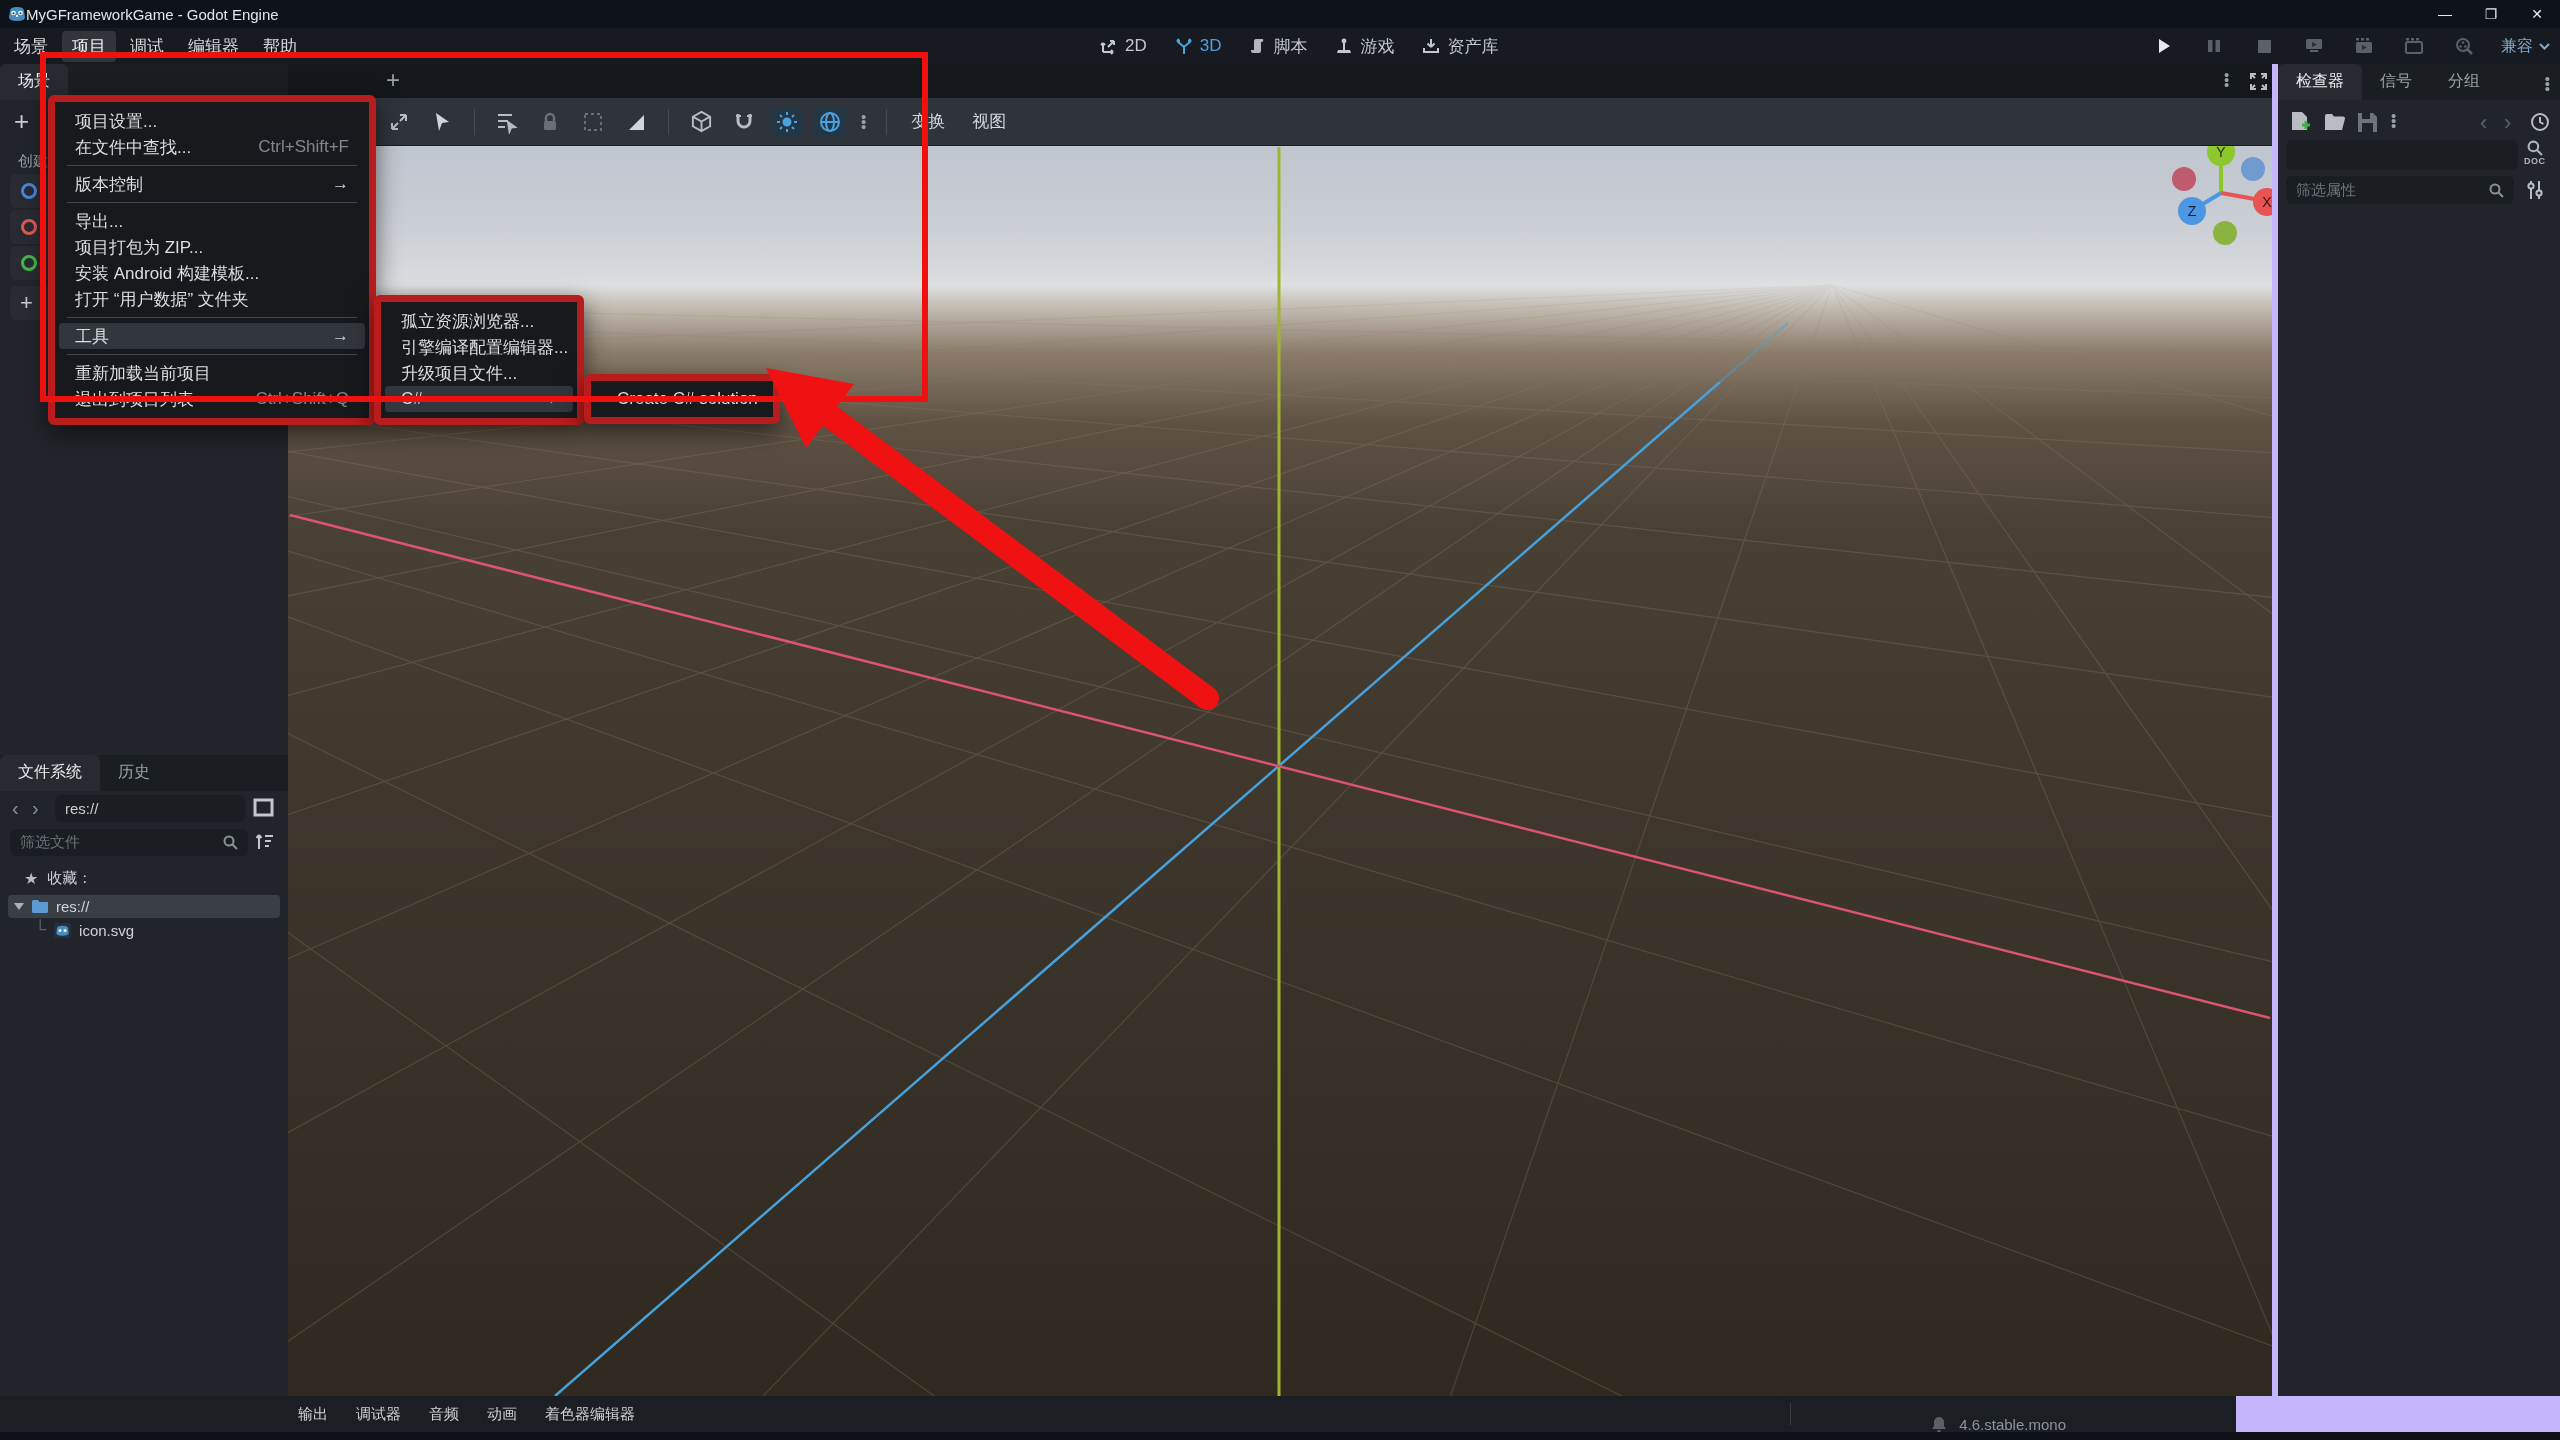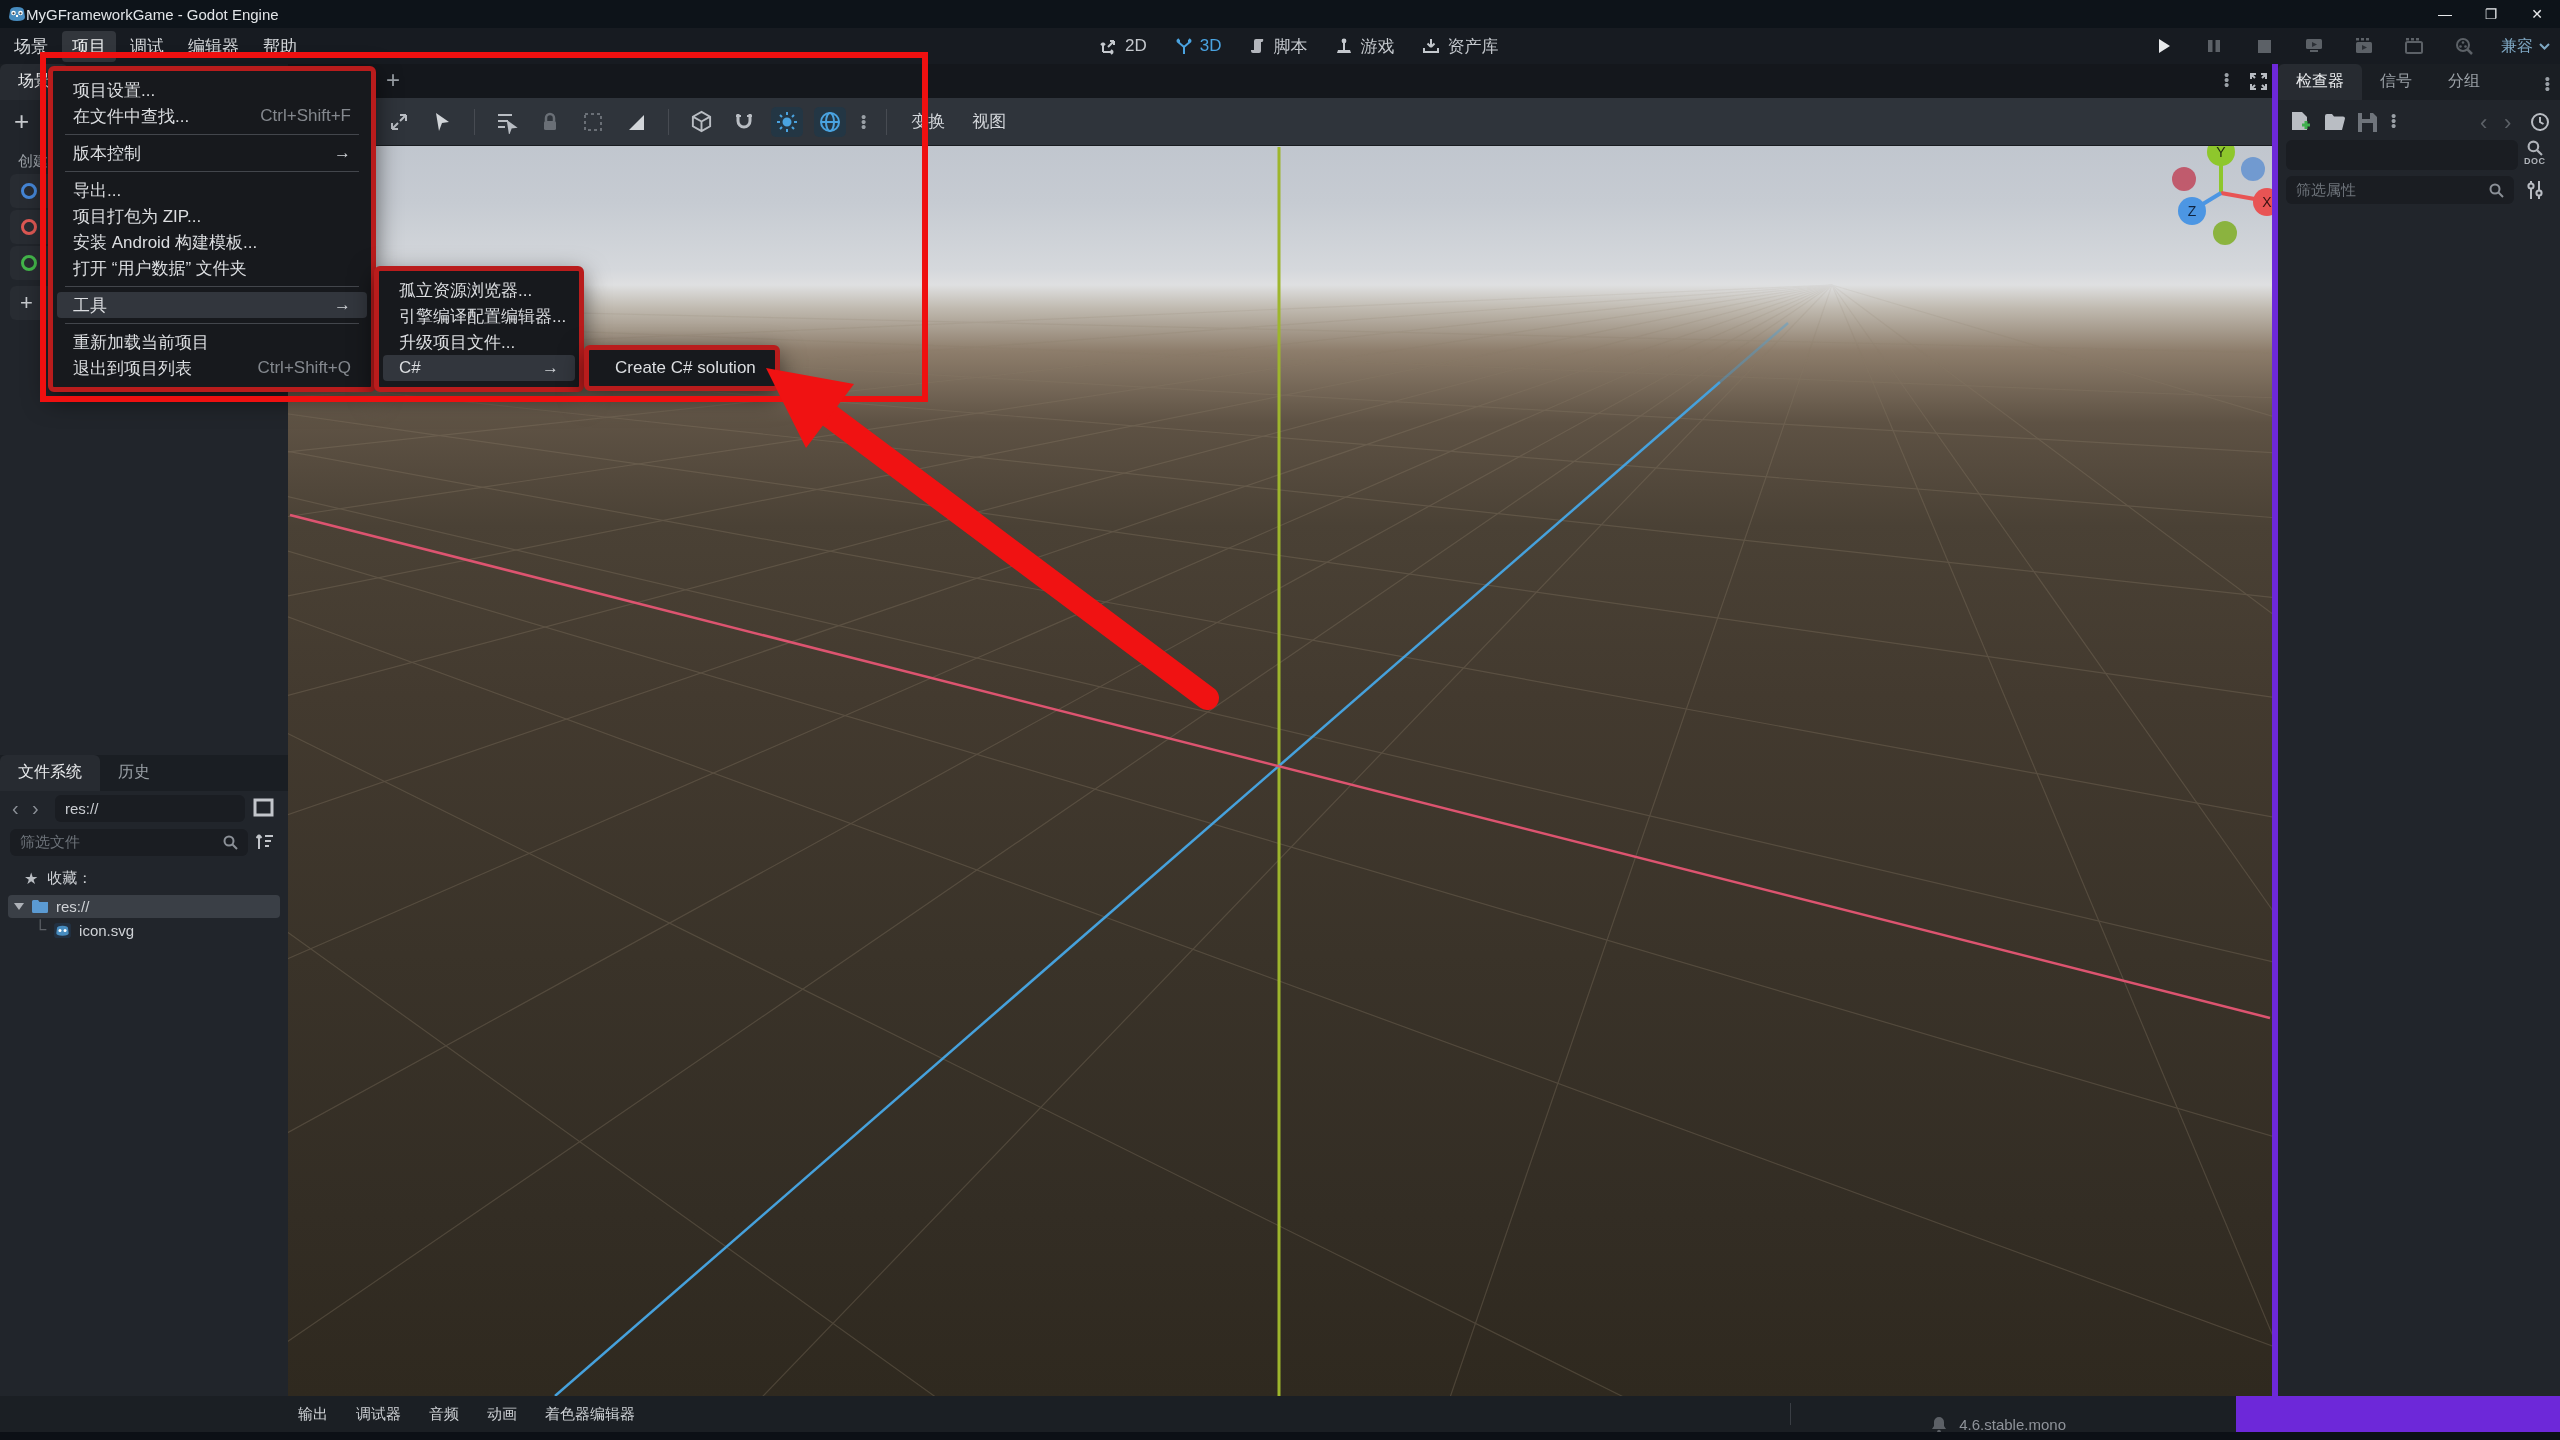--- a/index.html
+++ b/index.html
@@ -1,20 +1,20 @@
 <!DOCTYPE html>
 <html><head>
 <meta charset="utf-8">
 <style>
   * { margin:0; padding:0; box-sizing:border-box; }
   html,body { background:#000; }
   #app {
     position:relative; width:2560px; height:1440px; overflow:hidden;
     font-family:"Liberation Sans","DejaVu Sans",sans-serif;
-    background:#6d28d9; color:#d6d9dc; font-size:17px;
+    background:#c4b5fd; color:#d6d9dc; font-size:17px;
   }
   .abs { position:absolute; }
 
   
   #titlebar { left:0; top:0; width:2560px; height:28px; background:#0d1319; display:flex; align-items:center; }
   #titlebar .title { color:#e2e5e8; font-size:15px; margin-left:8px; }
   .win-btn { width:46px; height:28px; display:flex; align-items:center; justify-content:center; color:#e8eaec; font-size:14px; }
 
   
   #menubar { left:0; top:28px; width:2560px; height:36px; background:#171b21; display:flex; align-items:center; }
@@ -67,22 +67,22 @@
     position:absolute; left:0; top:0; width:1984px; height:48px; background:#2f343b;
     border-bottom:1px solid #191c20; display:flex; align-items:center; gap:11px; padding-left:52px;
   }
   #vp-toolbar svg { display:block; }
   .tb-sep { width:1px; height:26px; background:#474b52; margin:0 5px; }
   .tb-btn { width:32px; height:30px; display:flex; align-items:center; justify-content:center; border-radius:5px; }
   .tb-btn.on { background:#233644; }
   .tb-menu { color:#d3d6da; margin:0 8px; }
 
   
-  .popup { position:absolute; background:#17191d; border:5px solid #b91c1c; border-radius:6px;
-           box-shadow:0 8px 24px rgba(0,0,0,.55); padding:6px 0; z-index:50; }
+  .popup { position:absolute; background:#17191d; border:7px solid #b91c1c; border-radius:6px;
+           box-shadow:0 8px 24px rgba(0,0,0,.55); padding:6px 0; z-index:50;margin-top:29px; }
   .mi { height:26px; display:flex; align-items:center; padding:0 20px; color:#dcdee1; white-space:nowrap; }
   .mi .lbl { flex:1; }
   .mi .sc { color:#84888e; margin-left:40px; }
   .mi .arrow { color:#cfd2d6; font-weight:bold; margin-left:30px; }
   .mi.hl { background:#32363d; border-radius:4px; margin:0 4px; padding:0 16px; }
   .msep { height:1px; background:#43464c; margin:5px 12px; }
 
   
   #bottombar { left:0; top:1396px; width:2236px; height:36px; background:#1b1f24; display:flex; align-items:center; }
   .bb-btn { color:#ced1d5; font-size:15px; margin-right:28px; }

